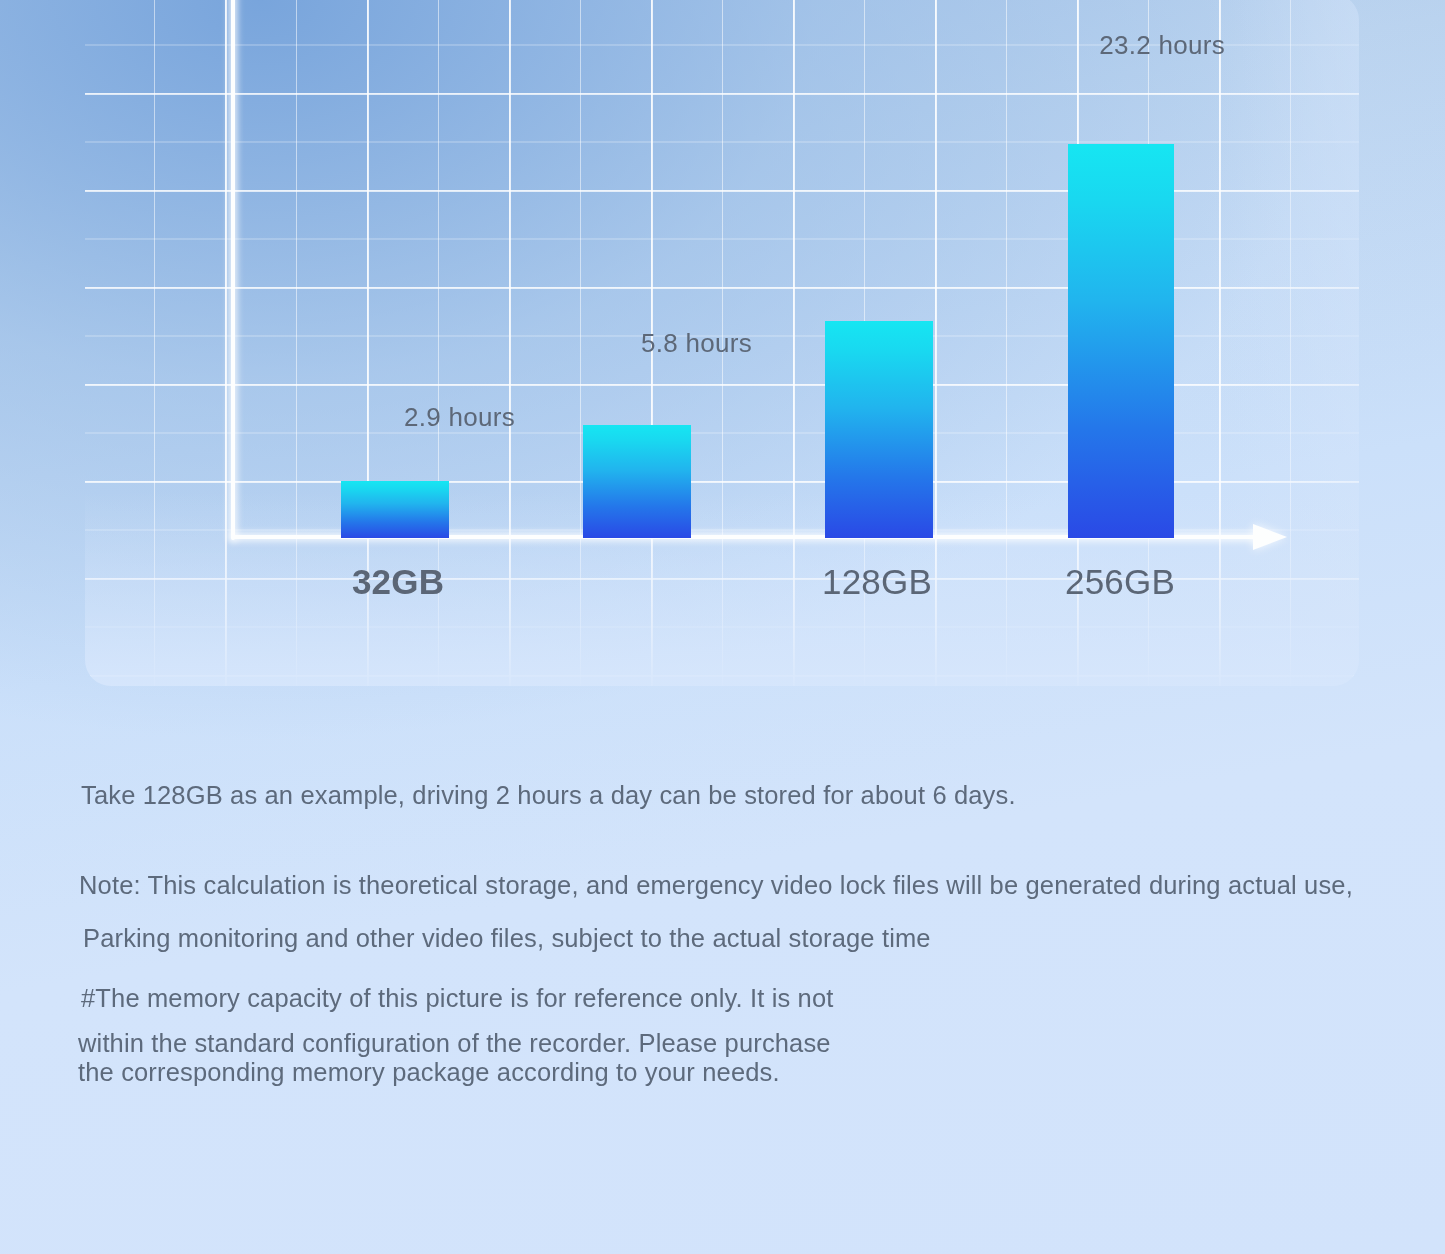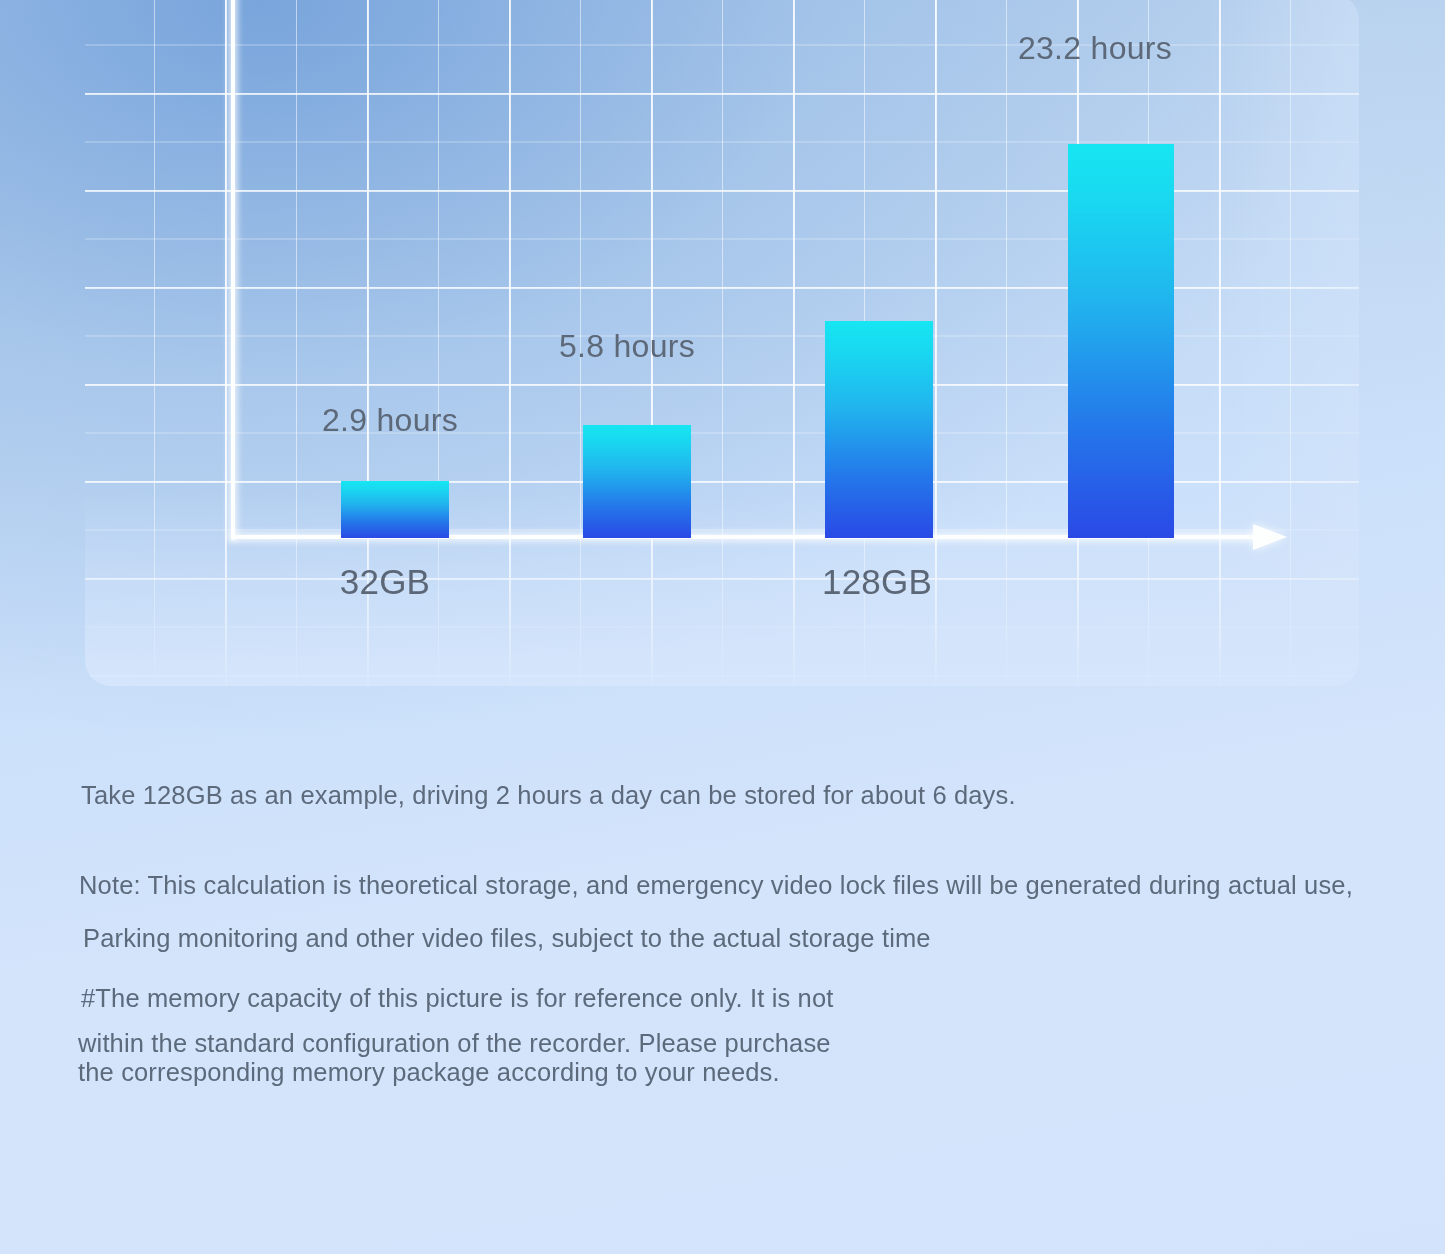--- a/index.html
+++ b/index.html
@@ -103,23 +103,23 @@
   .bar-label {
     position: absolute;
     text-align: center;
     color: #5b6676;
     font-size: 35px;
     letter-spacing: 0.2px;
     white-space: nowrap;
   }
   .value-label {
     position: absolute;
-    text-align: center;
+    text-align: right;
     color: #5d6878;
-    font-size: 32px;
+    font-size: 26px;
     letter-spacing: 0.3px;
     white-space: nowrap;
   }
 
   
   #captions {
     position: absolute;
     left: 0;
     top: 760px;
     width: 1445px;
@@ -155,22 +155,23 @@
 
   <div class="bar" style="left:341px;  top:481px; width:108px; height:57px;"></div>
   <div class="bar" style="left:583px;  top:425px; width:108px; height:113px;"></div>
   <div class="bar" style="left:825px;  top:321px; width:108px; height:217px;"></div>
   <div class="bar" style="left:1068px; top:144px; width:106px; height:394px;"></div>
 
   <div class="value-label" style="left:265px;  top:402px;  width:250px;">2.9 hours</div>
   <div class="value-label" style="left:502px;  top:328px;  width:250px;">5.8 hours</div>
   <div class="value-label" style="left:965px;  top:30px;   width:260px;">23.2 hours</div>
 
-  <div class="bar-label" style="left:265px;  top:562px; width:240px;">32GB</div>
+  <div class="bar-label" style="left:278px;  top:562px; width:240px;font-weight:bold;">32GB</div>
   <div class="bar-label" style="left:757px;  top:562px; width:240px;">128GB</div>
+  <div class="bar-label" style="left:1000px; top:562px; width:240px;">256GB</div>
 
   <div id="captions">
     <div class="cap-line" id="cap-example">Take 128GB as an example, driving 2 hours a day can be stored for about 6 days.</div>
     <div class="cap-line" id="cap-note">Note: This calculation is theoretical storage, and emergency video lock files will be generated during actual use,</div>
     <div class="cap-line" id="cap-parking">Parking monitoring and other video files, subject to the actual storage time</div>
     <div class="cap-line" id="cap-ref-1">#The memory capacity of this picture is for reference only. It is not</div>
     <div class="cap-line" id="cap-ref-2">within the standard configuration of the recorder. Please purchase</div>
     <div class="cap-line" id="cap-ref-3">the corresponding memory package according to your needs.</div>
   </div>
 

